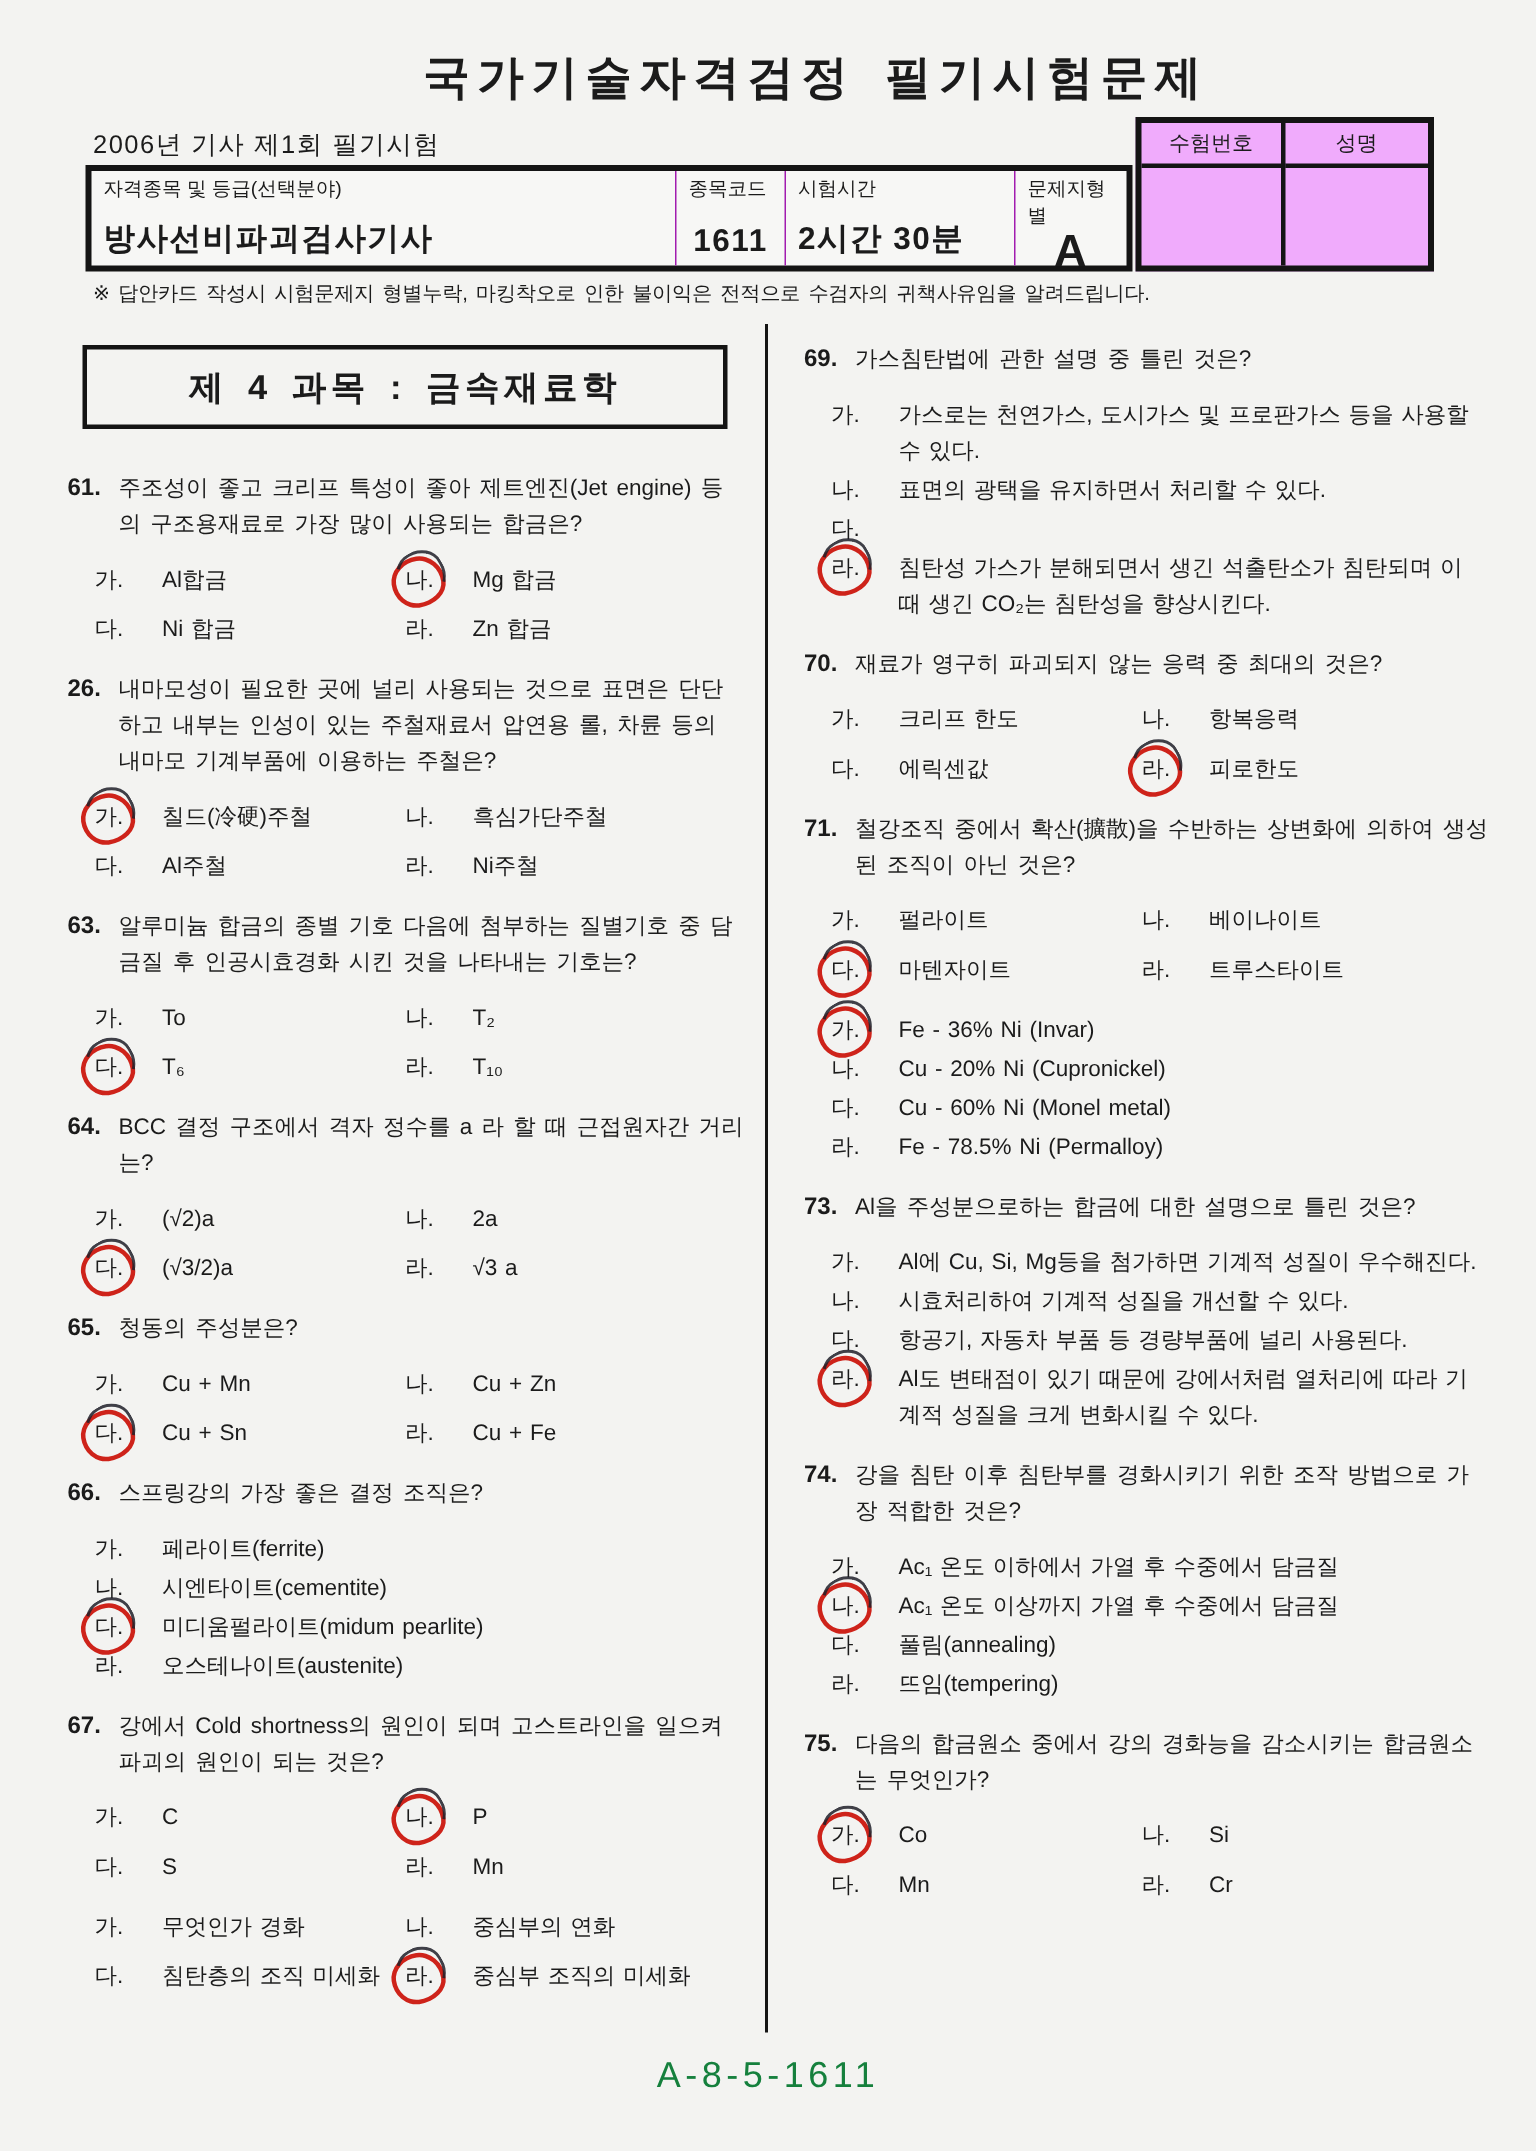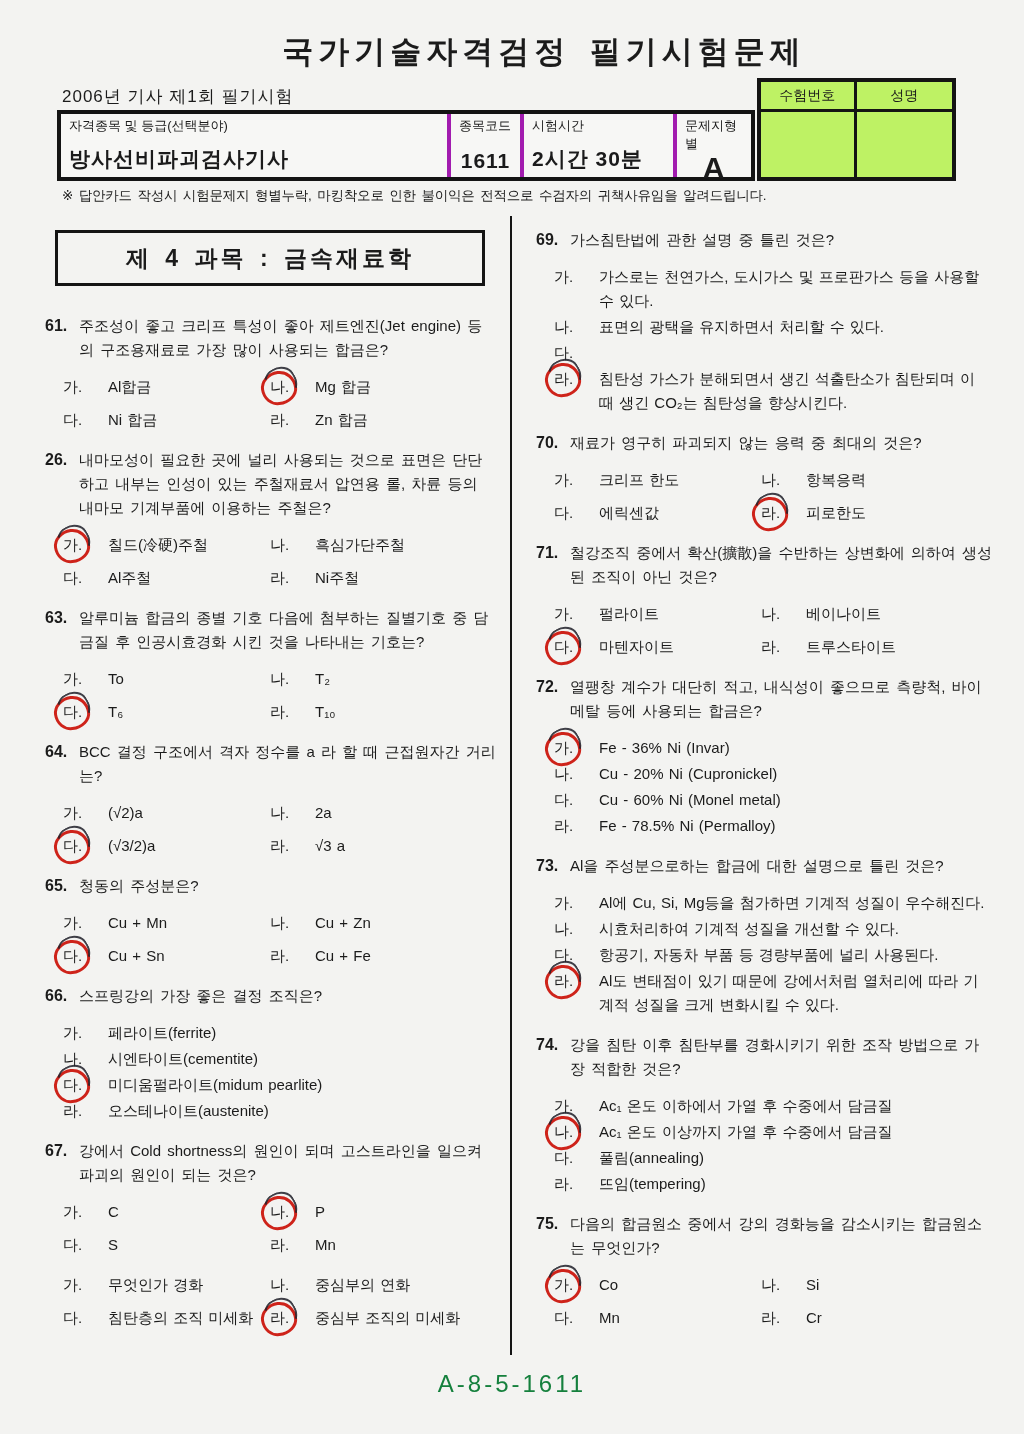--- a/index.html
+++ b/index.html
@@ -14,33 +14,33 @@
     font-size:31px; font-weight:700; letter-spacing:5px; word-spacing:6px;padding-left:32px;
   }
   .exam-session {
     position:absolute; top:85px; left:62px;
     font-size:17px; font-weight:500; letter-spacing:1px;
   }
   .info-table {
     position:absolute; top:110px; left:57px; width:698px; height:71px;
     border:4px solid #141414; box-sizing:border-box; display:flex; background:#f7f7f5;
   }
-  .itcell { box-sizing:border-box; border-right:4px solid #a21caf; padding:3px 8px 4px;
+  .itcell { box-sizing:border-box; border-right:1px solid #a21caf; padding:3px 8px 4px;
     display:flex; flex-direction:column; justify-content:space-between; }
   .itcell.last { border-right:none; }
   .it-label { font-size:13px; letter-spacing:0; }
   .it-value { font-size:21px; font-weight:700; letter-spacing:1px; }
   .c-qual { width:390px; }
   .c-code { width:73px; } .c-code .it-value { text-align:center; }
   .c-time { width:153px; }
   .c-type { flex:1;border-radius:13px; } .c-type .it-label{ padding-left:0; }
   .c-type .it-value { text-align:center; font-size:30px; line-height:30px; }
   .id-table {
     position:absolute; top:78px; left:757px; width:199px; height:103px;
-    border:4px solid #141414; box-sizing:border-box; background:#bef264;
+    border:4px solid #141414; box-sizing:border-box; background:#f0abfc;
     display:grid; grid-template-columns:1fr 1fr; grid-template-rows:30px auto;
   }
   .id-h { border-bottom:3px solid #141414; font-size:14px;
     display:flex; align-items:center; justify-content:center; }
   .bdr { border-right:3px solid #141414; }
   .notice { position:absolute; top:187px; left:62px; font-size:13.5px; letter-spacing:-0.2px; word-spacing:2px; }
   
   .divider { position:absolute; left:510px; top:216px; width:2px; height:1139px; background:#141414; }
   .col { position:absolute; top:228px; font-size:15px; line-height:24px; }
   .col-left  { left:45px;  width:452px; }
@@ -390,24 +390,20 @@
             <span class="otext">마텐자이트</span>
           </div>
         <div class="opt">
             <span class="olabel">라.</span>
             <span class="otext">트루스타이트</span>
           </div>
       </div>
     </div>
 
     <div class="q">
-      <div class="qhead">
-          <span class="qnum">72.</span>
-          <span class="qstem">열팽창 계수가 대단히 적고, 내식성이 좋으므로 측량척, 바이메탈 등에 사용되는 합금은?</span>
-        </div>
       <div class="opts list">
         <div class="opt">
             <span class="olabel marked">가.</span>
             <span class="otext">Fe - 36% Ni (Invar)</span>
           </div>
         <div class="opt">
             <span class="olabel">나.</span>
             <span class="otext">Cu - 20% Ni (Cupronickel)</span>
           </div>
         <div class="opt">

